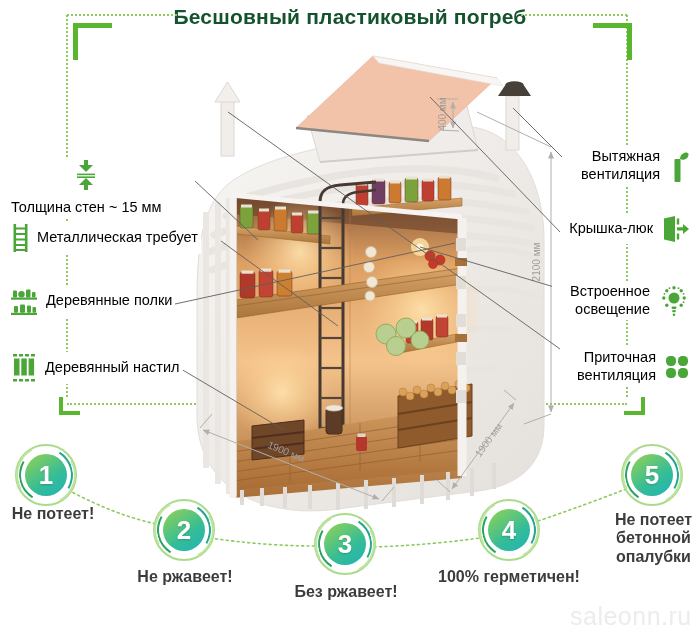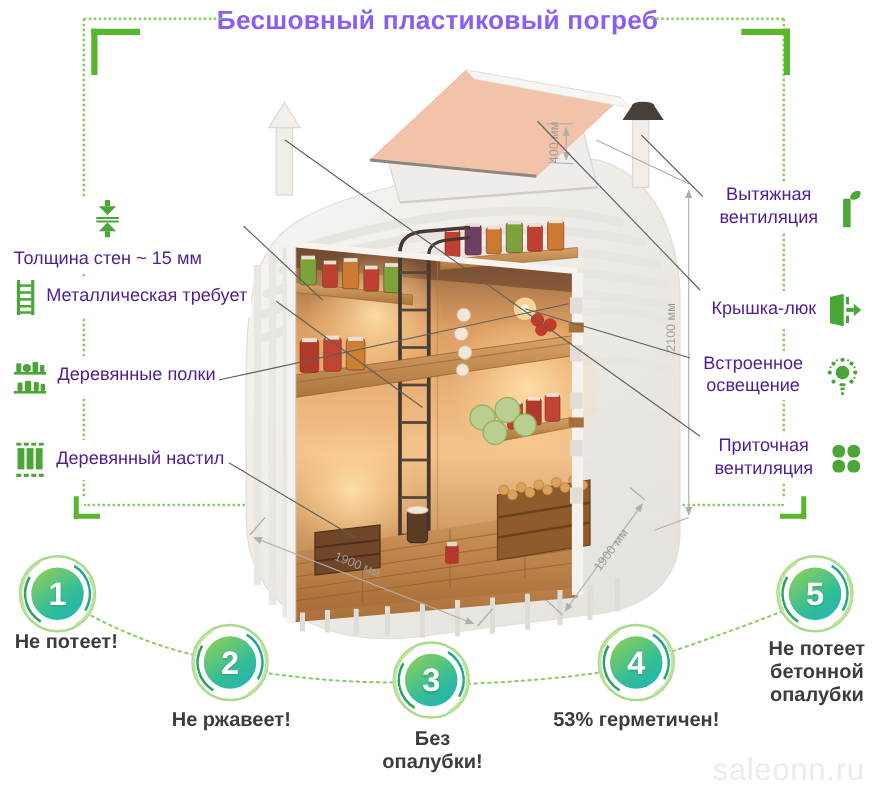--- a/index.html
+++ b/index.html
@@ -1,36 +1,36 @@
 <!DOCTYPE html>
 <html><head>
 <meta charset="utf-8">
 <style>
   html,body{margin:0;padding:0;background:#fff;}
   .stage{position:relative;width:700px;height:640px;background:#fff;overflow:hidden;
          font-family:"Liberation Sans","DejaVu Sans",sans-serif;color:#3e3e3e;}
   .title{position:absolute;top:5px;left:0;right:0;text-align:center;
-         font-size:21px;font-weight:700;color:#8b5cf6;letter-spacing:.2px;}
+         font-size:21px;font-weight:700;color:#14532d;letter-spacing:.2px;}
   
   .doth,.dotv{position:absolute;}
   .doth{border-top:2px dotted #8ccb5f;height:0;}
   .dotv{border-left:2px dotted #8ccb5f;width:0;}
   .dt-l{left:67px;top:14px;width:110px;}
   .dt-r{left:521px;top:14px;width:106px;}
   .dv-l{left:66px;top:15px;height:382px;}
   .dv-r{left:626px;top:15px;height:382px;}
   .db-b{left:67px;top:403px;width:560px;}
   .bracket{position:absolute;}
   .b-tl{left:73px;top:23px;width:34px;height:32px;border-left:5px solid #5ab62e;border-top:5px solid #5ab62e;}
   .b-tr{left:593px;top:23px;width:34px;height:32px;border-right:5px solid #5ab62e;border-top:5px solid #5ab62e;}
   .b-bl{left:59px;top:397px;width:17px;height:14px;border-left:4px solid #5ab62e;border-bottom:4px solid #5ab62e;}
   .b-br{left:624px;top:397px;width:17px;height:14px;border-right:4px solid #5ab62e;border-bottom:4px solid #5ab62e;}
   
   .feat{position:absolute;display:flex;align-items:center;gap:9px;background:#fff;padding:2px 3px;z-index:5;}
-  .feat .txt{font-size:14.5px;line-height:1.22;color:#4c1d95;background:#fff;text-align:center;}
+  .feat .txt{font-size:14.5px;line-height:1.22;color:#000000;background:#fff;}
   .featR{flex-direction:row;text-align:right;justify-content:flex-end;}
   .icon{flex:0 0 auto;display:block;}
   
   .circle{position:absolute;width:58px;height:58px;border:2px solid #aadb8b;border-radius:50%;
           background:#fff;display:flex;align-items:center;justify-content:center;z-index:6;}
   .swoosh{position:absolute;inset:2px;border-radius:50%;border:2.2px solid transparent;
           border-left-color:#2aa362;border-right-color:#21a88e;transform:rotate(-14deg);}
   .swoosh2{position:absolute;inset:-1px;border-radius:50%;border:2px solid transparent;
           border-left-color:#bfe49f;border-right-color:#bfe49f;transform:rotate(16deg);}
   .cinner{width:42px;height:42px;border-radius:50%;background:linear-gradient(145deg,#8ed058 5%,#35bd96 60%,#1fb3b8 100%);
@@ -425,21 +425,21 @@
 
   <div class="feat featR" style="right:8px;top:146px;">
     <span class="txt" style="max-width:90px;">Вытяжная вентиляция</span>
     <svg class="icon" width="20" height="32" viewBox="0 0 20 32">
       <g fill="#4aa637">
           <rect x="5.5" y="9" width="6" height="23" rx="1"></rect>
       <path d="M11,9 C11,2.5 20,0.5 19.5,5 C19,9.5 13.5,10.8 11,9 Z"></path>
         </g>
     </svg>
   </div>
-  <div class="feat featR" style="right:8px;top:233px;">
+  <div class="feat featR" style="right:8px;top:214px;">
     <span class="txt">Крышка-люк</span>
     <svg class="icon" width="27" height="26" viewBox="0 0 27 26">
       <g fill="#4aa637">
           <path d="M2,2.5 L13,0 L13,26 L2,23.5 Z"></path>
       <rect x="14.8" y="2.5" width="2.4" height="6"></rect>
           <rect x="14.8" y="17.5" width="2.4" height="6"></rect>
       <rect x="15" y="11.3" width="6" height="3.2"></rect>
           <path d="M21,8 L27,13 L21,18 Z"></path>
         </g>
     </svg>
@@ -500,18 +500,18 @@
     <div class="cinner">4</div>
   </div>
   <div class="circle" style="left:621px;top:444px;">
     <div class="swoosh2"></div>
     <div class="swoosh"></div>
     <div class="cinner">5</div>
   </div>
 
   <div class="benefit" style="left:-2px;top:505px;width:110px;">Не потеет!</div>
   <div class="benefit" style="left:130px;top:568px;width:110px;">Не ржавеет!</div>
-  <div class="benefit" style="left:291px;top:583px;width:110px;">Без опалубки!</div>
-  <div class="benefit" style="left:434px;top:568px;width:150px;">53% герметичен!</div>
+  <div class="benefit" style="left:291px;top:583px;width:110px;">Без ржавеет!</div>
+  <div class="benefit" style="left:434px;top:568px;width:150px;">100% герметичен!</div>
   <div class="benefit" style="left:606px;top:511px;width:95px;">Не потеет бетонной опалубки</div>
 
   <div class="wm">saleonn.ru</div>
 </div>
 
 </body></html>

